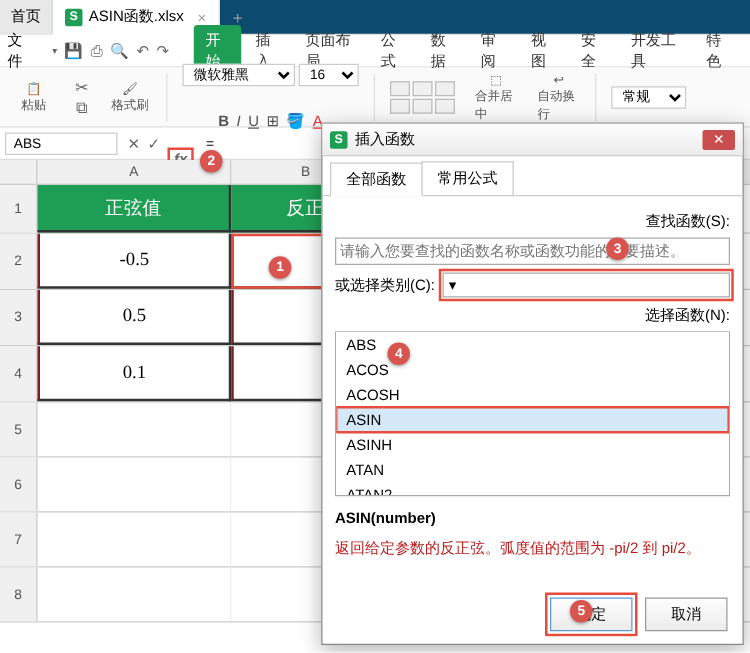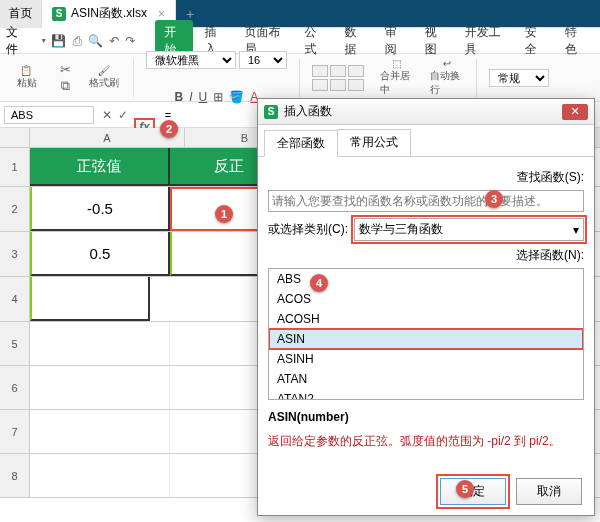--- a/index.html
+++ b/index.html
@@ -44,22 +44,22 @@
 .col-headers { display: flex; height: 20px; background: #f0f0f0; border-bottom: 1px solid #ccc; }
 .corner { width: 30px; border-right: 1px solid #ccc; }
 .col-header { border-right: 1px solid #ccc; display: flex; align-items: center; justify-content: center; color: #555; font-size: 11px; }
 .col-a { width: 155px; }
 .col-b { width: 120px; }
 .row { display: flex; border-bottom: 1px solid #ccc; }
 .row-header { width: 30px; background: #f0f0f0; border-right: 1px solid #ccc; display: flex; align-items: center; justify-content: center; color: #555; font-size: 11px; }
 .cell { border-right: 1px solid #999; border-bottom: 1px solid #999; display: flex; align-items: center; justify-content: center; font-size: 15px; }
 .header-row .cell { background: #1e9e54; color: #fff; font-weight: normal; height: 38px; border-bottom: 2px solid #333; border-right: 2px solid #333; }
 .header-row .cell:first-of-type { border-left: 2px solid #333; }
-.data-row .cell { height: 44px; border-left: 2px solid #84cc16; border-right: 2px solid #333; border-bottom: 2px solid #333; }
-.cell-a { width: 140px; }
+.data-row .cell { height: 44px; border-left: 2px solid #7f1d1d; border-right: 2px solid #333; border-bottom: 2px solid #333; }
+.cell-a { width: 155px; font-family: Liberation Serif, serif; }
 .cell-b { width: 120px; }
 .cell-selected { outline: 2px solid #e74c3c; outline-offset: -2px; }
 .empty-row { height: 44px; }
 .empty-row .cell { border: none; border-right: 1px solid #eee; }
 
 
 .dialog { position: absolute; top: 98px; left: 257px; width: 338px; height: 418px; background: #fff; border: 1px solid #888; box-shadow: 0 4px 16px rgba(0,0,0,.3); z-index: 100; }
 .dlg-title { height: 26px; background: linear-gradient(#fdfdfd,#ececec); display: flex; align-items: center; padding: 0 6px; gap: 6px; border-bottom: 1px solid #ccc; }
 .dlg-title-text { flex: 1; font-size: 12px; }
 .dlg-close { width: 26px; height: 16px; background: #c94f4f; color: #fff; display: flex; align-items: center; justify-content: center; border-radius: 2px; font-size: 11px; cursor: pointer; }
@@ -114,22 +114,22 @@
     <span>↷</span>
   </div>
   <div class="ribbon-tabs">
     <div class="ribbon-tab active">开始</div>
     <div class="ribbon-tab">插入</div>
     <div class="ribbon-tab">页面布局</div>
     <div class="ribbon-tab">公式</div>
     <div class="ribbon-tab">数据</div>
     <div class="ribbon-tab">审阅</div>
     <div class="ribbon-tab">视图</div>
+    <div class="ribbon-tab">安全</div>
     <div class="ribbon-tab">开发工具</div>
-    <div class="ribbon-tab">安全</div>
     <div class="ribbon-tab">特色</div>
   </div>
 </div>
 
 <div class="ribbon">
   <div class="ribbon-group">
     <div class="ribbon-btn-lg">
       <span>📋</span>
       <span>粘贴</span>
     </div>
@@ -214,20 +214,21 @@
     <div class="cell cell-a">-0.5</div>
     <div class="cell cell-b cell-selected"></div>
   </div>
   <div class="row data-row">
     <div class="row-header">3</div>
     <div class="cell cell-a">0.5</div>
     <div class="cell cell-b"></div>
   </div>
   <div class="row data-row">
     <div class="row-header">4</div>
+    <div class="cell cell-a">0.1</div>
     <div class="cell cell-b"></div>
   </div>
   <div class="row empty-row">
       <div class="row-header">5</div>
       <div class="cell cell-a"></div>
       <div class="cell cell-b"></div>
     </div>
   <div class="row empty-row">
       <div class="row-header">6</div>
       <div class="cell cell-a"></div>
@@ -254,21 +255,20 @@
   <div class="dlg-tabs">
     <div class="dlg-tab active">全部函数</div>
     <div class="dlg-tab">常用公式</div>
   </div>
   <div class="dlg-body">
     <div class="dlg-label">查找函数(S):</div>
     <input class="dlg-input" placeholder="请输入您要查找的函数名称或函数功能的简要描述。" style="">
     <div class="dlg-row">
       <span>或选择类别(C):</span>
       <div class="dlg-select">
-        <span>数学与三角函数</span>
         <span>▾</span>
       </div>
     </div>
     <div class="dlg-label">选择函数(N):</div>
     <div class="fn-list">
       <div class="fn-item">ABS</div>
       <div class="fn-item">ACOS</div>
       <div class="fn-item">ACOSH</div>
       <div class="fn-item sel">ASIN</div>
       <div class="fn-item">ASINH</div>

